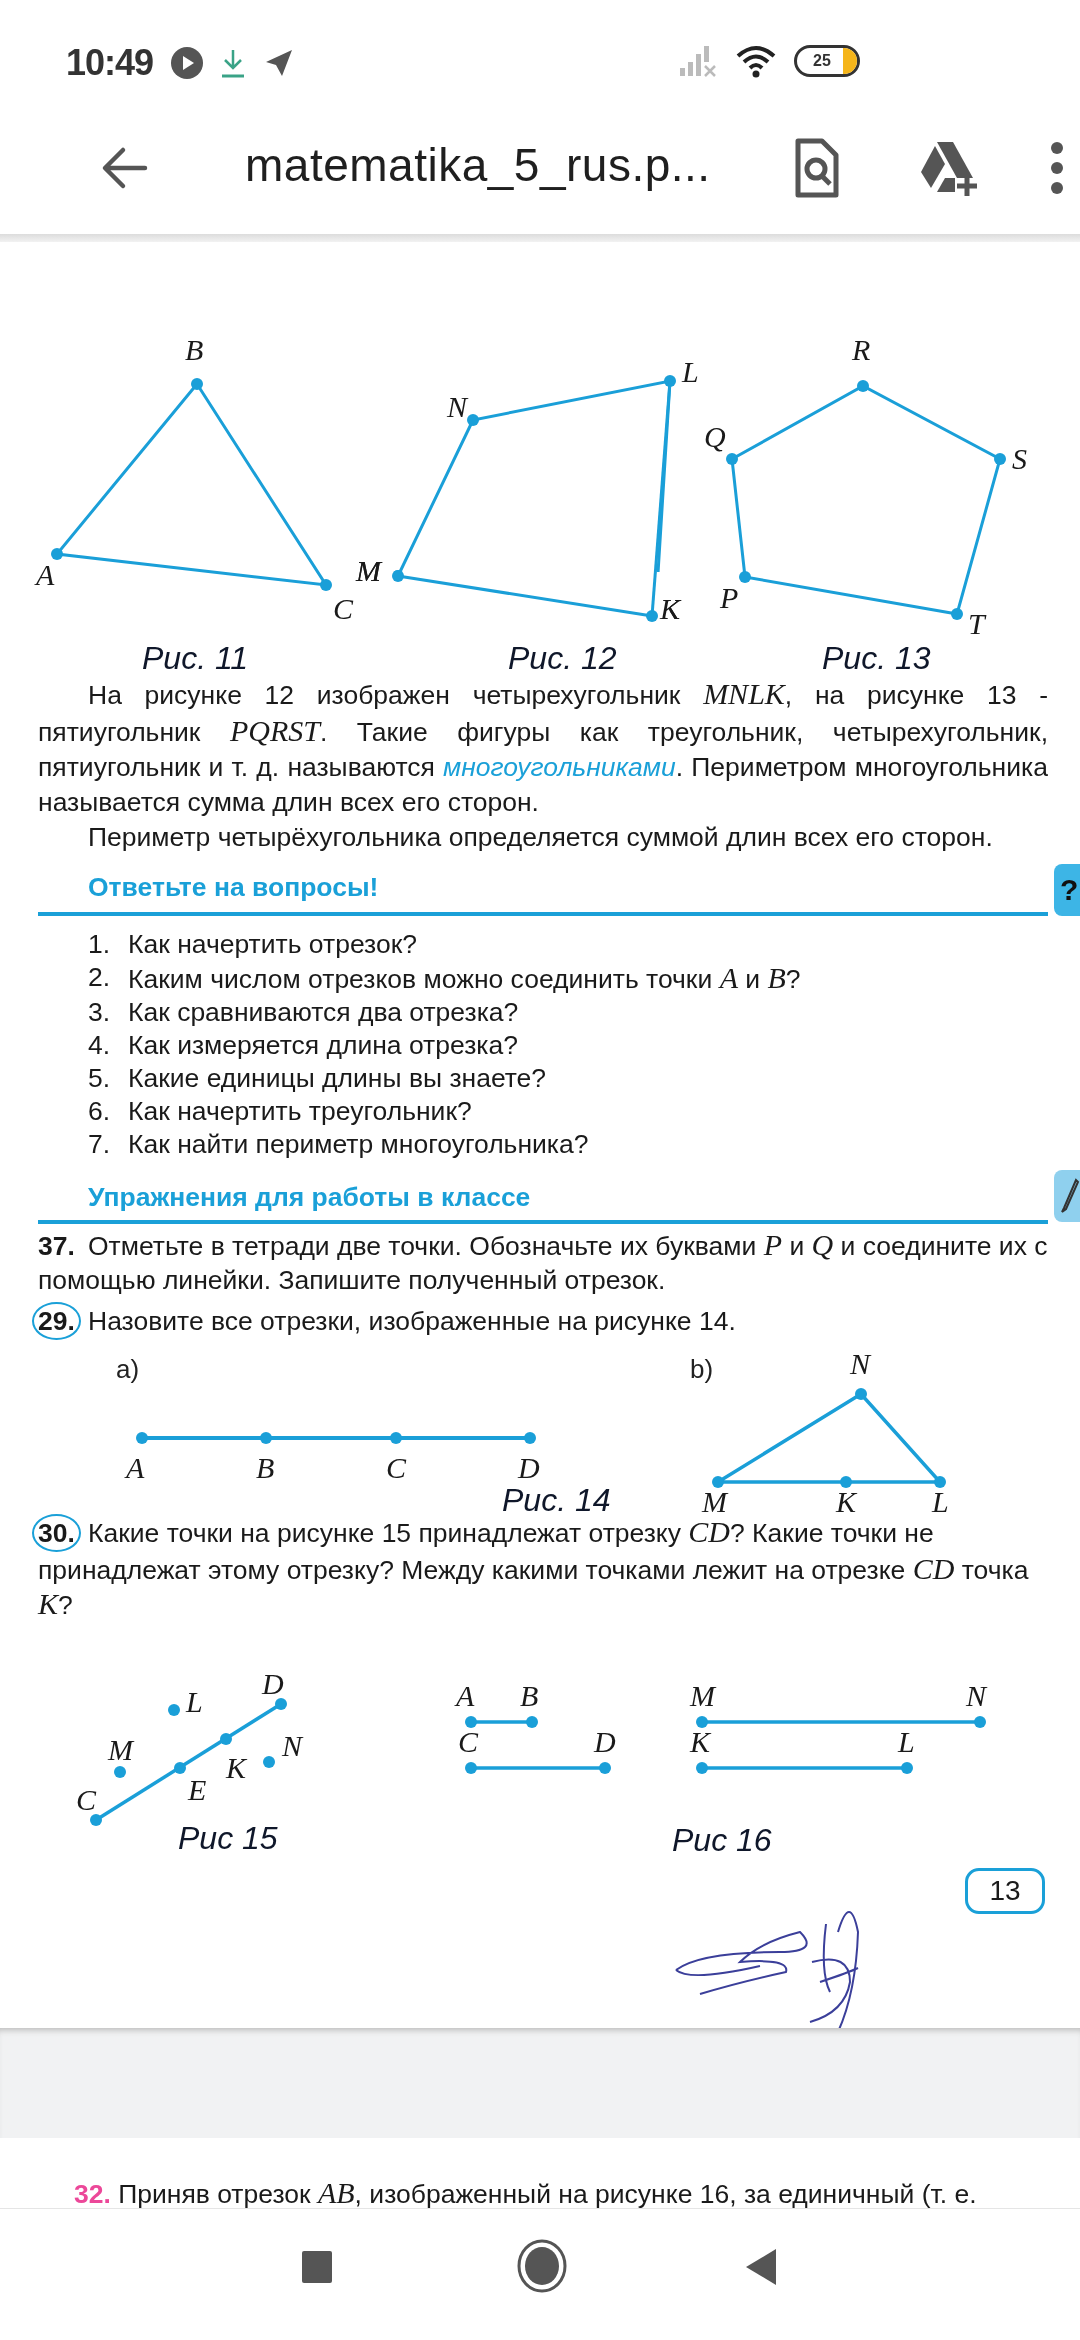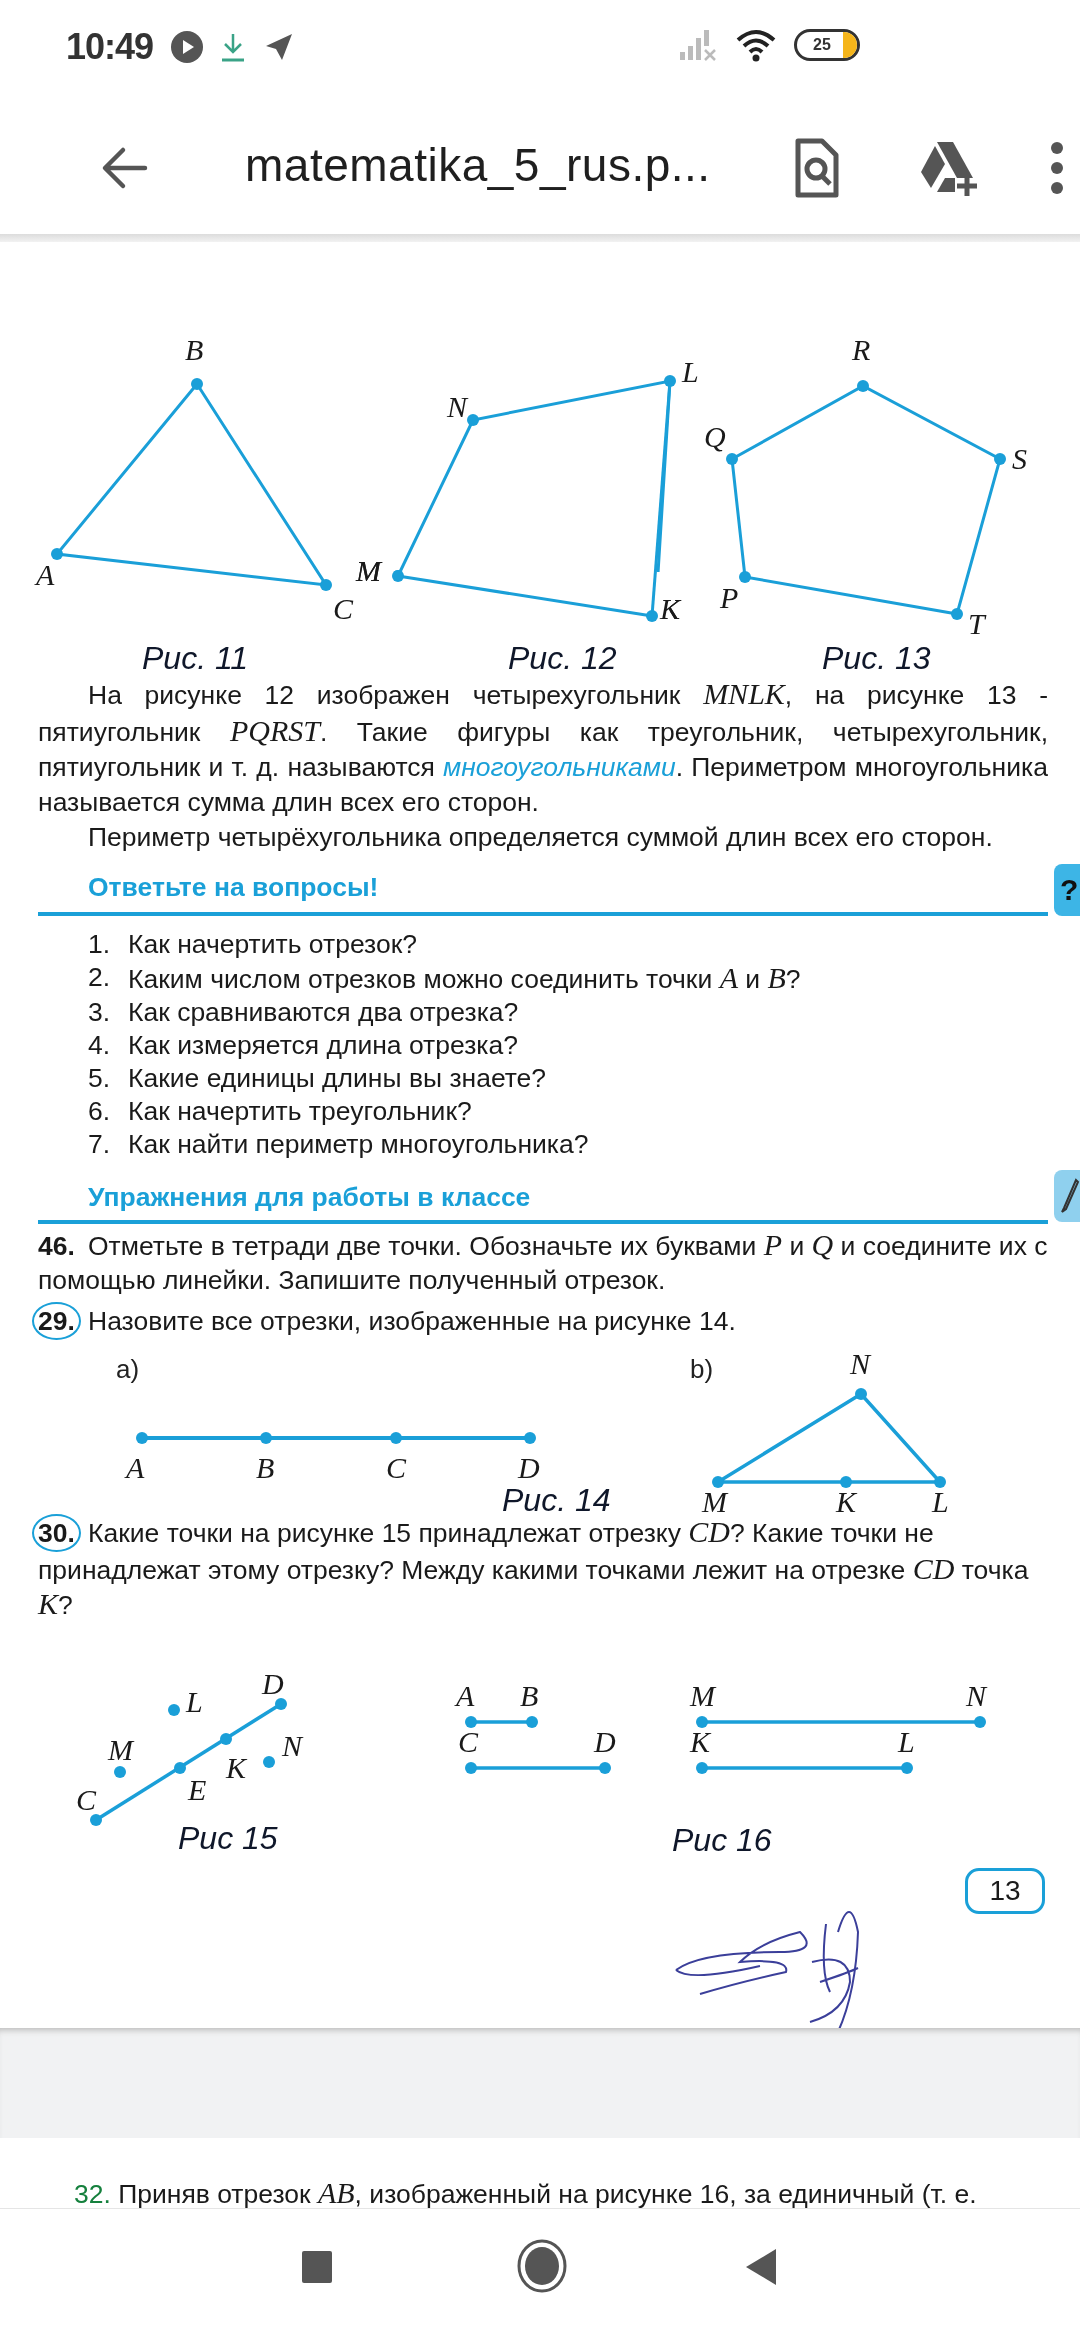--- a/index.html
+++ b/index.html
@@ -1,17 +1,17 @@
 <!DOCTYPE html>
 <html><head>
 <meta charset="utf-8">
 <style>
   * { box-sizing: border-box; margin: 0; padding: 0; }
   html, body { width: 1080px; height: 2340px; overflow: hidden; background: #ffffff; font-family: "Liberation Sans", sans-serif; color: #1a1a1a; }
-  .status-bar { position: absolute; top: 0; left: 0; width: 912px; height: 100px; background: #fff; }
+  .status-bar { position: absolute; top: 16px; left: 0; width: 912px; height: 100px; background: #fff; }
   .status-time { position: absolute; left: 66px; top: 26px; font-size: 36px; font-weight: bold; color: #333; letter-spacing: -1px; }
   .status-icons-left { position: absolute; left: 170px; top: 30px; display: flex; gap: 14px; align-items: center; }
   .status-icons-right { position: absolute; right: 52px; top: 28px; display: flex; gap: 18px; align-items: center; }
   .battery { width: 66px; height: 32px; border: 3px solid #333; border-radius: 16px; position: relative; display: flex; align-items: center; justify-content: center; font-size: 16px; font-weight: bold; color: #333; overflow: hidden; }
   .battery .fill { position: absolute; right: 0; top: 0; bottom: 0; width: 14px; background: #f5b51a; }
   .battery span { position: relative; margin-right: 10px; }
 
   .app-bar { position: absolute; top: 100px; left: 0; width: 1080px; height: 134px; background: #fff; margin-left: 47px; }
   .app-bar .back { position: absolute; left: 48px; top: 38px; width: 60px; height: 60px; }
   .app-bar .title { position: absolute; left: 198px; top: 38px; font-size: 46px; color: #1f1f1f; letter-spacing: 0.5px; }
@@ -211,21 +211,21 @@
 
   <div class="section-head" style="top:940px">Упражнения для работы в классе</div>
   <div class="section-rule" style="top:978px"></div>
   <div class="side-tab" style="top:928px; background:#8fd0ee">
     <svg width="20" height="36" viewBox="0 0 20 36">
         <path d="M16 2 L4 30 L2 34 L6 31 L18 4 Z" fill="none" stroke="#333" stroke-width="2"></path>
       </svg>
   </div>
 
   <div class="ex" style="top:986px">
-    <span class="num">46.</span><span>Отметьте в тетради две точки. Обозначьте их буквами </span><span class="math">P</span><span> и </span><span class="math">Q</span><span style="padding-left:0"> и соедините их с помощью линейки. Запишите полученный отрезок.</span>
+    <span class="num">37.</span><span>Отметьте в тетради две точки. Обозначьте их буквами </span><span class="math">P</span><span> и </span><span class="math">Q</span><span style="padding-left:0"> и соедините их с помощью линейки. Запишите полученный отрезок.</span>
   </div>
   <div class="ex" style="top:1060px">
     <span class="num"><span class="circled">29.</span></span><span>Назовите все отрезки, изображенные на рисунке 14.</span>
   </div>
 
   <svg class="fig-svg" style="top:1100px" width="1080" height="170" viewBox="0 0 1080 170">
     <text x="116" y="36" font-size="26" fill="#222">a)</text>
     <text x="690" y="36" font-size="26" fill="#222">b)</text>
     <line x1="142" y1="96" x2="530" y2="96" stroke="#1a9fd8" stroke-width="4"></line>
     <g fill="#1a9fd8">
@@ -321,21 +321,21 @@
     </g>
   </svg>
 
   <div class="page-num" style="top:1626px">13</div>
 </div>
 
 <div class="page-gap"></div>
 
 <div class="page2">
   <div style="position:absolute; left:74px; top:38px; font-size:26.5px; white-space:nowrap;">
-    <span style="color:#15803d; font-weight:normal">32.</span><span> Приняв отрезок </span><span class="math">AB</span><span>, изображенный на рисунке 16, за единичный (т. е.</span>
+    <span style="color:#ec4899; font-weight:bold">32.</span><span> Приняв отрезок </span><span class="math">AB</span><span>, изображенный на рисунке 16, за единичный (т. е.</span>
   </div>
 </div>
 
 <div class="nav-bar">
   <svg style="position:absolute; left:300px; top:40px" width="34" height="36" viewBox="0 0 34 36">
       <rect x="2" y="2" width="30" height="32" rx="2" fill="#555"></rect>
     </svg>
   <svg style="position:absolute; left:516px; top:30px" width="52" height="54" viewBox="0 0 52 54">
       <ellipse cx="26" cy="27" rx="23" ry="25" stroke="#555" stroke-width="3" fill="none"></ellipse>
       <ellipse cx="26" cy="27" rx="17" ry="19" fill="#555"></ellipse>

